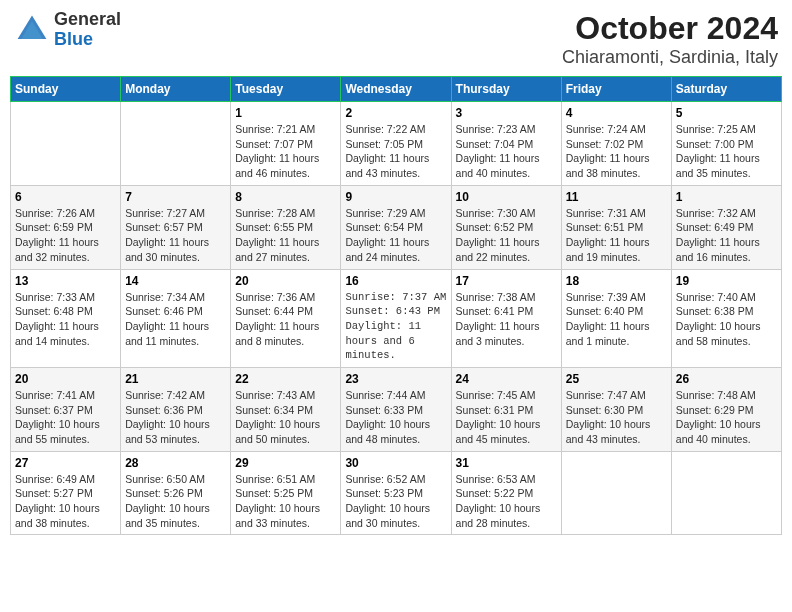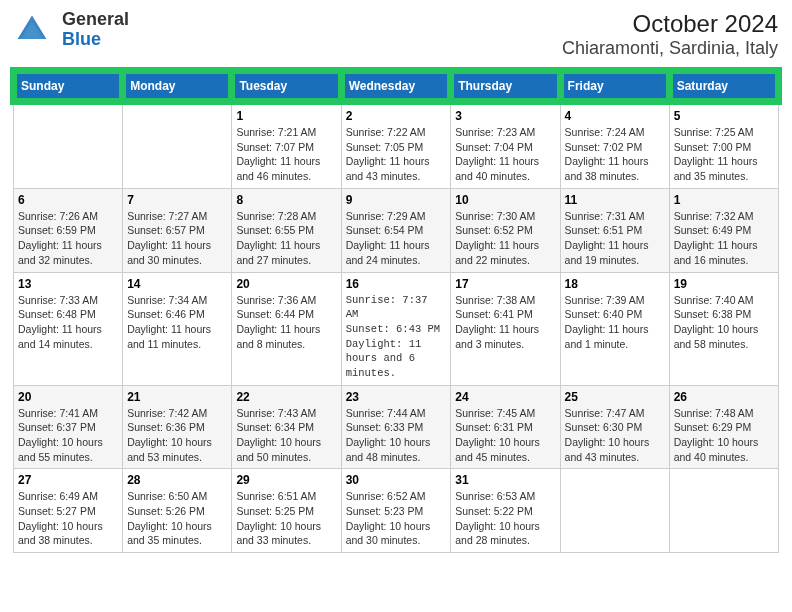--- a/index.html
+++ b/index.html
@@ -13,58 +13,58 @@
     .header {
       display: flex;
       justify-content: space-between;
       align-items: flex-start;
       margin-bottom: 8px;
       padding: 0 4px;
     }
     .logo {
       display: flex;
       align-items: center;
-      gap: 12px;
+      gap: 4px;
     }
     .logo-text {
       font-size: 18px;
       font-weight: bold;
       line-height: 1.1;
     }
     .logo-general { color: #333; }
     .logo-blue { color: #1a6fba; }
     .logo-icon {
       width: 36px;
       height: 36px;
     }
     .title-block {
       text-align: right;
     }
     .month-title {
-      font-size: 24px;
-      font-weight: normal;
+      font-size: 32px;
+      font-weight: bold;
       color: #222;
     }
     .location {
       font-size: 18px;
       color: #444;
     }
     .calendar {
       width: 100%;
       border-collapse: collapse;
       font-size: 10.5px;
     }
     .calendar th {
       background: #1a6fba;
       color: #fff;
       padding: 5px 4px;
       text-align: left;
       font-size: 12px;
       font-weight: bold;
-      border: 7px solid #22c55e;
+      border: 1px solid #22c55e;
     }
     .calendar td {
       border: 1px solid #ccc;
       vertical-align: top;
       padding: 4px 4px;
       width: 110px;
       min-height: 80px;
       background: #fff;
     }
     .calendar tr:nth-child(even) td {

